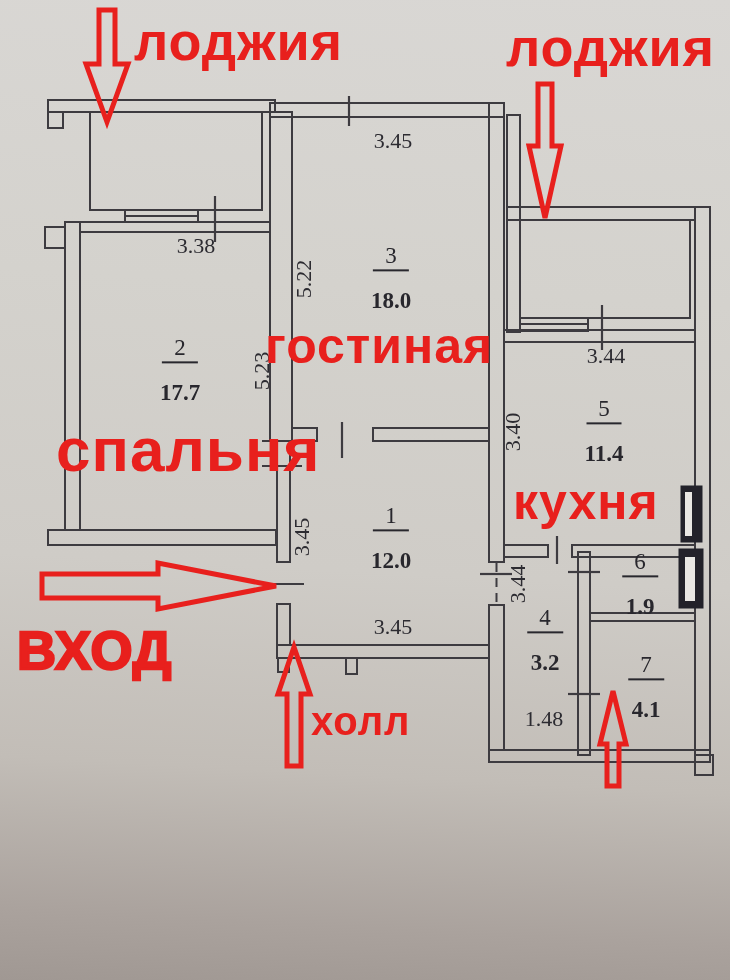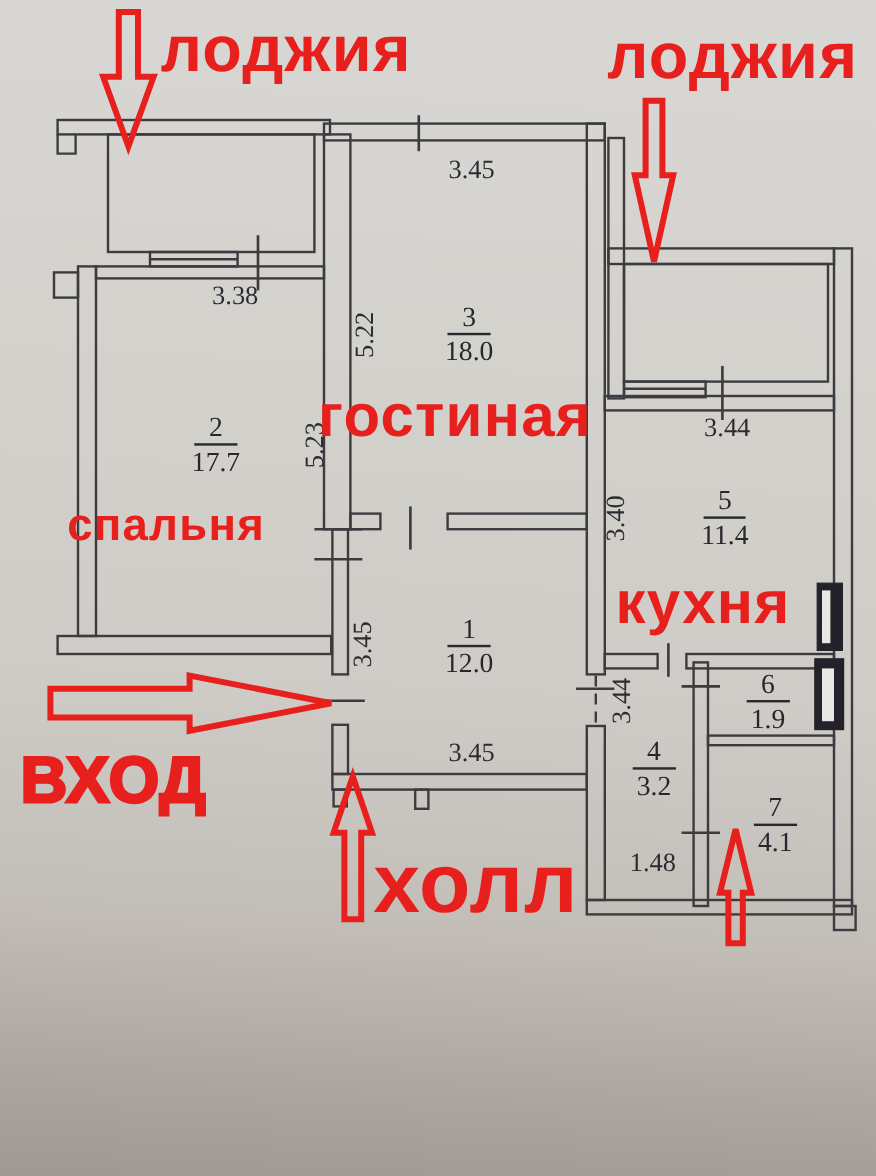--- a/index.html
+++ b/index.html
@@ -9,38 +9,38 @@
     font-family:"Liberation Sans", sans-serif;
   }
   .plan-svg{position:absolute; left:0; top:0;}
   .red-label{
     position:absolute; color:#e8201d; font-weight:bold; line-height:1;
     white-space:nowrap; letter-spacing:1px;
   }
   .lbl-loggia-l{left:134px; top:14px;  font-size:54px;}
   .lbl-loggia-r{left:506px; top:20px;  font-size:54px;}
   .lbl-living  {left:265px; top:321px; font-size:50px;}
-  .lbl-bedroom {left:56px;  top:419px; font-size:38px;}
+  .lbl-bedroom {left:56px;  top:419px; font-size:62px;}
   .lbl-kitchen {left:513px; top:477px; font-size:50px;}
   .lbl-entrance{left:17px;  top:623px; font-size:54px; -webkit-text-stroke:2.5px #e8201d;}
-  .lbl-hall    {left:311px; top:701px; font-size:70px;}
+  .lbl-hall    {left:311px; top:701px; font-size:40px;}
   .lbl-bath    {left:441px; top:770px; font-size:44px;}
   .dim{
     position:absolute; color:#2c2b31; font-family:"Liberation Serif", serif;
     font-size:22px; line-height:1; white-space:nowrap;
     transform:translate(-50%,-50%);
   }
   .dim.vert{transform:translate(-50%,-50%) rotate(-90deg);}
   .room-tag{
     position:absolute; display:flex; flex-direction:column; align-items:center;
     color:#28272d; font-family:"Liberation Serif", serif; font-size:23px; line-height:1.05;
     transform:translate(-50%,-50%);
   }
   .room-tag .num{border-bottom:2px solid #28272d; padding:0 12px 1px;}
-  .room-tag .area{padding-top:2px;}
+  .room-tag .area{padding-top:18px;font-weight:bold;}
 </style>
 </head>
 <body>
 
 <div class="page">
 
   <svg class="plan-svg" width="730" height="980" viewBox="0 0 730 980">
 
     <g stroke="#3d3b40" stroke-width="2" fill="none">
 

